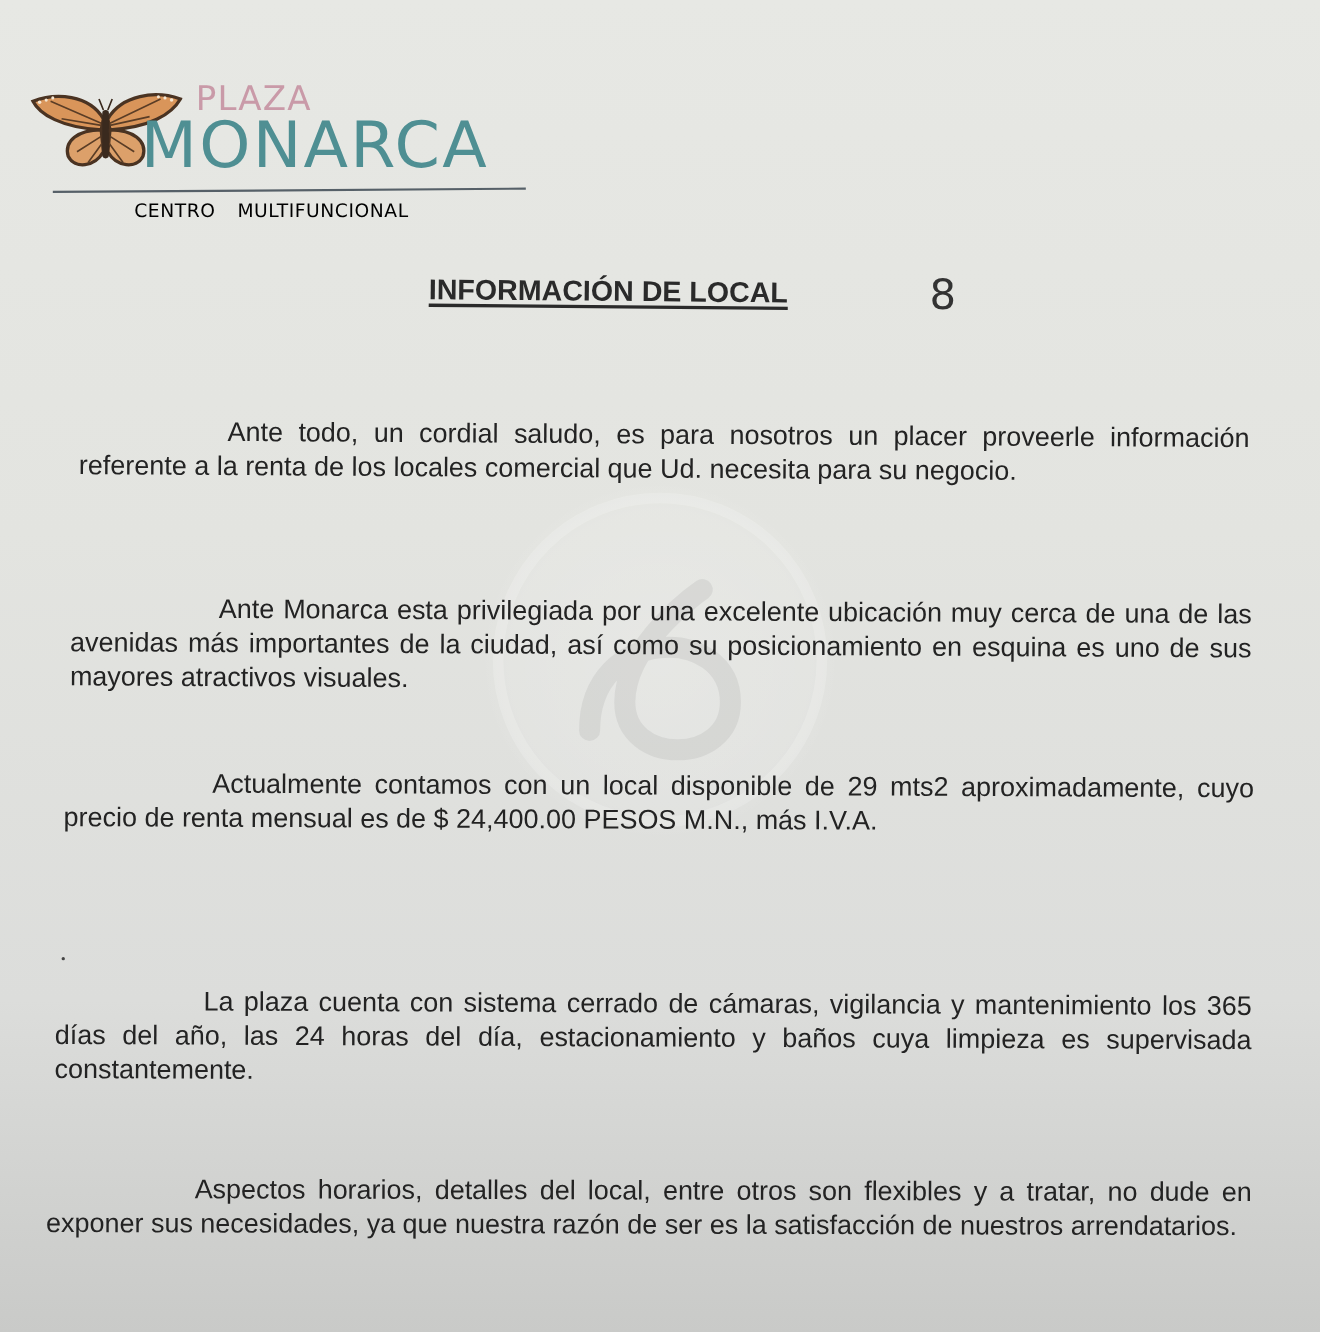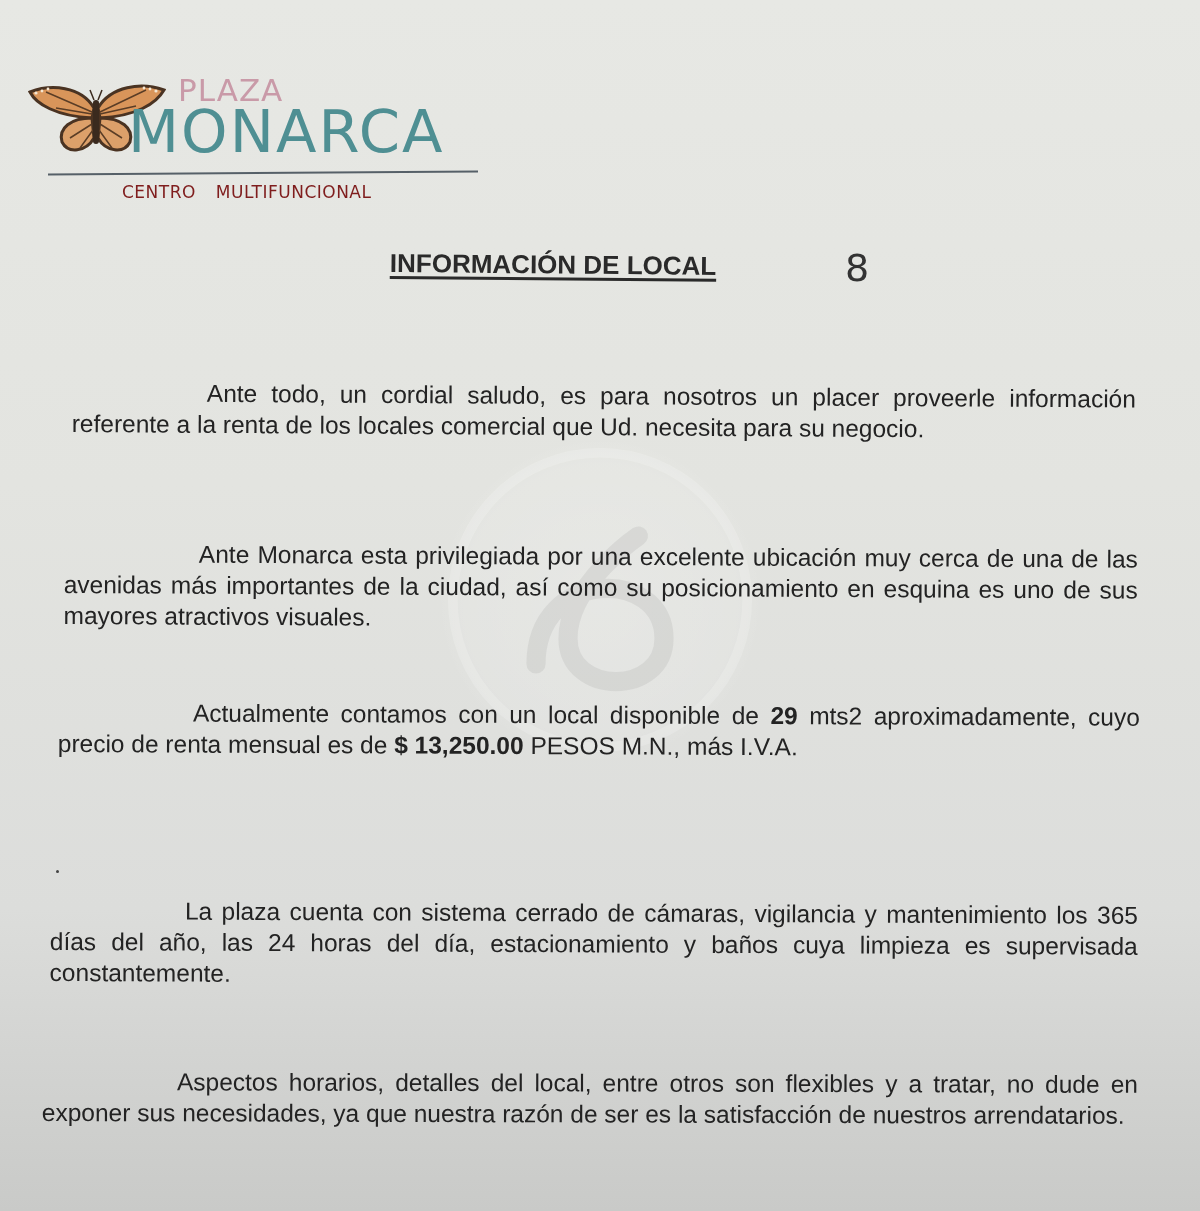--- a/index.html
+++ b/index.html
@@ -77,21 +77,21 @@
       width: 430px;
       height: 2px;
       background: #566068;
       transform: rotate(-0.4deg);
     }
     .logo-sub {
       position: absolute;
       left: 100px;
       top: 110px;
       font-size: 17px;
-      color: #7f1d1d;
+      color: #000000;
       letter-spacing: 0.5px;
       word-spacing: 14px;
       font-family: "DejaVu Sans", sans-serif;
     }
 
     
     .heading {
       position: absolute;
       left: 390px;
       top: 248px;
@@ -119,21 +119,21 @@
     .para {
       position: absolute;
       font-size: 24.5px;
       line-height: 31px;
       text-align: justify;
       color: #232323;
       font-family: "Liberation Sans", sans-serif;
       transform-origin: left top;
     }
     .para .indent { display: inline-block; width: 135px; }
-    .para b { font-weight: bold; }
+    .para b { font-weight: normal; }
 
     #p1 { left: 72px; top: 377px; width: 1064px; transform: rotate(0.35deg); }
     #p2 { left: 64px; top: 538px; width: 1074px; transform: rotate(0.3deg); }
     #p3 { left: 58px; top: 697px; width: 1082px; transform: rotate(0.25deg); }
     #p4 { left: 50px; top: 895px; width: 1088px; transform: rotate(0.25deg); }
     #p5 { left: 42px; top: 1066px; width: 1096px; transform: rotate(0.15deg); }
 
     .stray-dot {
       position: absolute;
       left: 56px;
@@ -195,21 +195,21 @@
   </div>
 
   <div class="para" id="p2">
     <span class="indent"></span><span>Ante Monarca esta privilegiada por una excelente ubicación muy cerca de una de las avenidas más importantes de la ciudad, así como su posicionamiento en esquina es uno de sus mayores atractivos visuales.</span>
   </div>
 
   <div class="para" id="p3">
     <span class="indent"></span><span>Actualmente contamos con un local disponible de</span>
     <b>29</b>
     <span>mts2 aproximadamente, cuyo precio de renta mensual es de</span>
-    <b>$ 13,250.00</b>
+    <b>$ 24,400.00</b>
     <span>PESOS M.N., más I.V.A.</span>
   </div>
 
   <div class="stray-dot"></div>
 
   <div class="para" id="p4">
     <span class="indent"></span><span>La plaza cuenta con sistema cerrado de cámaras, vigilancia y mantenimiento los 365 días del año, las 24 horas del día, estacionamiento y baños cuya limpieza es supervisada constantemente.</span>
   </div>
 
   <div class="para" id="p5">

